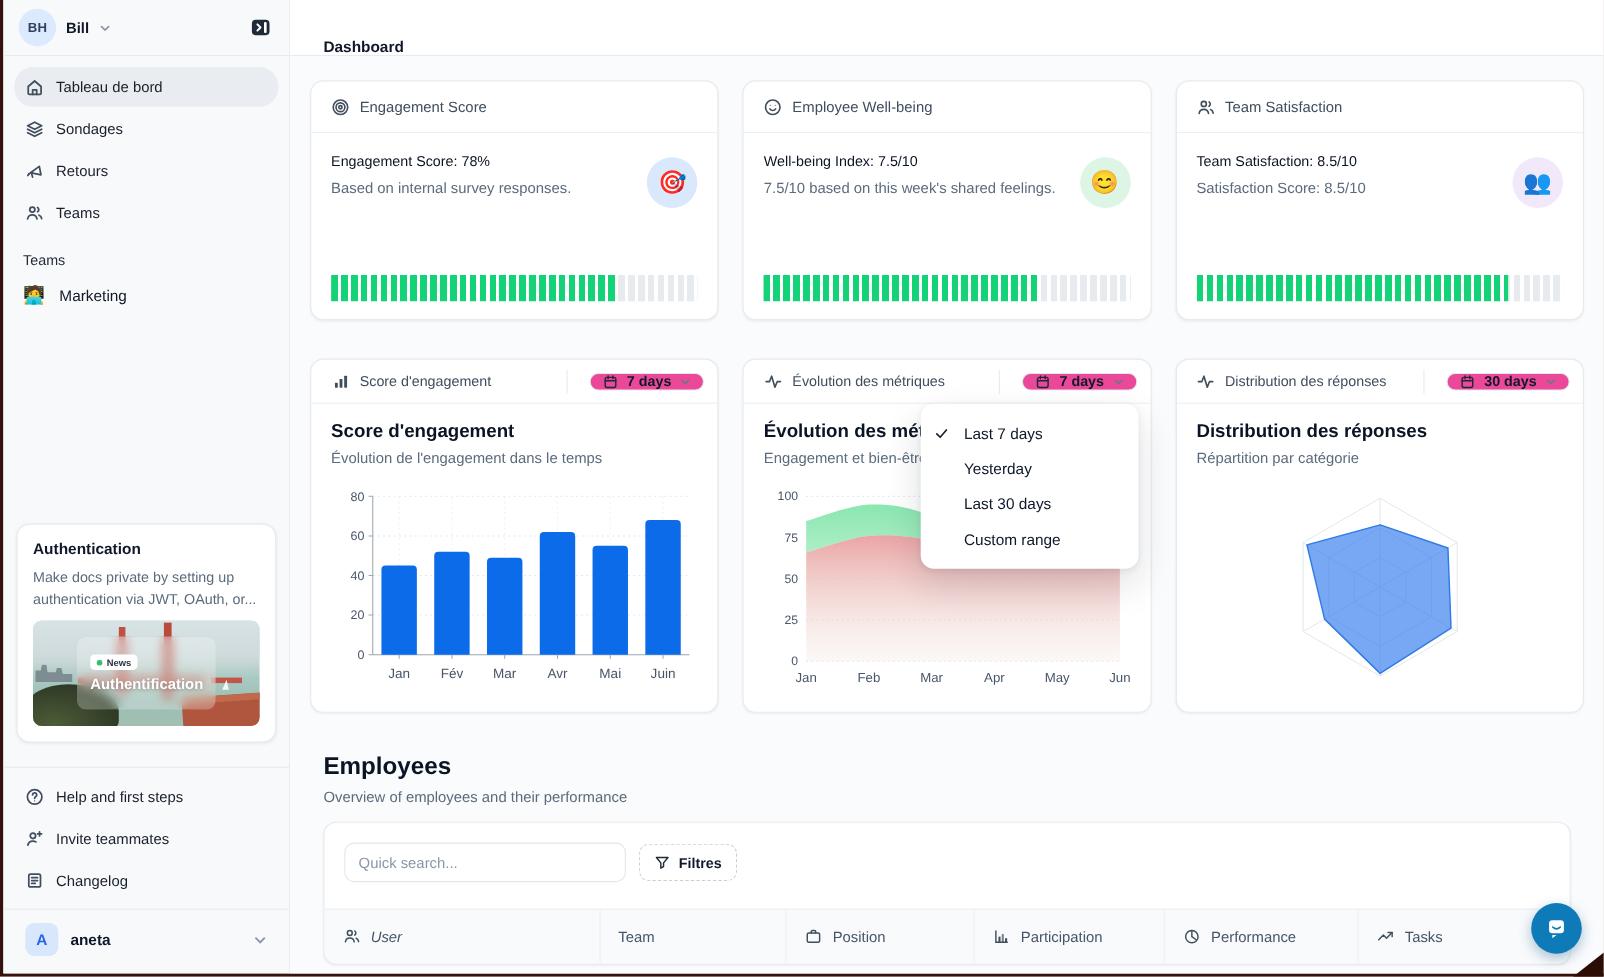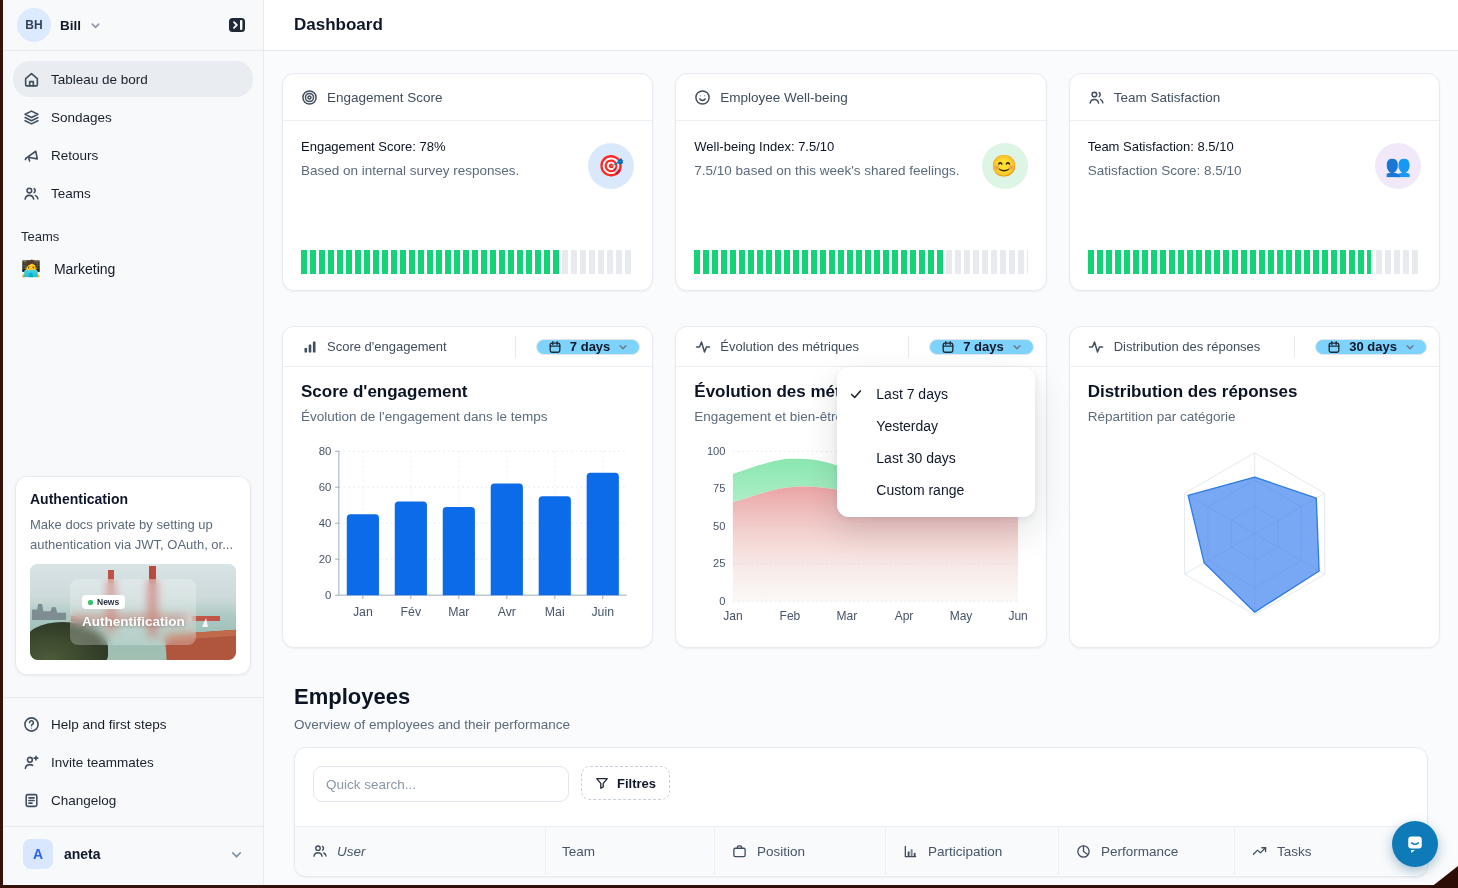--- a/index.html
+++ b/index.html
@@ -53,22 +53,22 @@
   .sb-footer{padding:10px 10px 0;}
   .sb-footer .nav-item{font-size:13.5px;}
   .ws-row{display:flex;align-items:center;gap:11px;margin:6px 10px 10px;padding:6px 10px;border-radius:8px;cursor:pointer;}
   .ws-avatar{width:30px;height:30px;border-radius:8px;background:#d8e7fb;color:#2563eb;font-weight:700;font-size:14px;
     display:flex;align-items:center;justify-content:center;flex:none;}
   .ws-name{font-size:14px;font-weight:700;color:#0f172a;}
   .ws-row .chev{margin-left:auto;}
 
   
   .main{flex:1;display:flex;flex-direction:column;min-width:0;background:#fff;}
-  .topbar{height:50px;flex:none;border-bottom:1px solid #e8eaef;display:flex;align-items:center;padding:0 30px;
-    font-size:17px;font-weight:600;color:#0f172a;background:#fff;}
+  .topbar{height:50px;flex:none;border-bottom:1px solid #e8eaef;display:flex;align-items:flex-end;padding:0 30px;
+    font-size:14px;font-weight:600;color:#0f172a;background:#fff;}
   .content{flex:1;background:#fafbfc;padding:22px 18px 0;overflow:hidden;position:relative;}
   .cards-row{display:flex;gap:22px;}
   .card{background:#fff;border:1px solid #e7eaee;border-radius:12px;box-shadow:0 1px 2px rgba(16,24,40,.05);flex:1;min-width:0;position:relative;}
   .stat-card{height:218px;display:flex;flex-direction:column;box-sizing:border-box;}
   .card-head{height:47px;flex:none;display:flex;align-items:center;gap:9px;padding:0 18px;border-bottom:1px solid #eceff3;
     font-size:13.5px;font-weight:500;color:#3f4d5e;box-sizing:border-box;}
   .stat-body{flex:1;display:flex;flex-direction:column;padding:18px 18px 16px;position:relative;box-sizing:border-box;}
   .stat-title{font-size:13px;font-weight:400;color:#0b1424;margin-bottom:9px;}
   .stat-sub{font-size:13.5px;color:#5b6b7c;}
   .stat-emoji{position:absolute;right:18px;top:22px;width:46px;height:46px;border-radius:50%;
@@ -78,38 +78,38 @@
     background:repeating-linear-gradient(90deg,#e7eaee 0 6px,transparent 6px 9px);}
   .seg i{position:absolute;left:0;top:0;bottom:0;display:block;
     background:repeating-linear-gradient(90deg,#14d377 0 6px,transparent 6px 9px);}
 
   .charts-row{margin-top:35px;}
   .chart-card{height:322px;box-sizing:border-box;display:flex;flex-direction:column;}
   .chart-head{height:40px;flex:none;display:flex;align-items:center;gap:9px;padding:0 12px 0 18px;border-bottom:1px solid #eceff3;
     font-size:13px;font-weight:500;color:#3f4d5e;box-sizing:border-box;}
   .vdiv{width:1px;height:22px;background:#e7eaee;margin-left:auto;}
   .range-btn{display:flex;align-items:center;gap:8px;border:1px solid #e2e7ed;border-radius:10px;height:16px;padding:0 11px;
-    font-size:13px;font-weight:600;color:#0f172a;background:#7dd3fc;cursor:pointer;margin-left:11px;font-family:inherit;}
+    font-size:13px;font-weight:600;color:#0f172a;background:#ec4899;cursor:pointer;margin-left:11px;font-family:inherit;}
   .chart-body{flex:1;padding:15px 18px 6px;box-sizing:border-box;display:flex;flex-direction:column;min-height:0;}
   .cc-title{font-size:17px;font-weight:700;color:#0b1424;}
   .cc-sub{font-size:13.5px;color:#5b6b7c;margin-top:7px;}
   .chart-box{flex:1;min-height:0;margin-top:6px;}
   .chart-box svg{display:block;width:100%;height:100%;}
 
   .menu{position:absolute;top:40px;left:161px;width:198px;background:#fff;border-radius:12px;z-index:40;
     box-shadow:0 14px 34px rgba(15,23,42,.13),0 2px 6px rgba(15,23,42,.07);padding:11px 0;}
   .menu-item{display:flex;align-items:center;height:32px;padding:0 12px;font-size:14px;color:#0f172a;cursor:pointer;}
   .menu-check{width:27px;display:flex;align-items:center;flex:none;color:#1c2430;}
 
   .emp-head{margin:36px 12px 0;}
   .emp-title{font-size:22px;font-weight:700;color:#0b1424;}
   .emp-sub{font-size:13.5px;color:#5b6b7c;margin-top:7px;}
   .emp-card{margin:15px 12px 0 12px;background:#fff;border:1px solid #e7eaee;border-radius:12px;box-shadow:0 1px 2px rgba(16,24,40,.05);
     height:128px;overflow:hidden;}
-  .emp-toolbar{display:flex;gap:12px;padding:18px 18px 0;}
+  .emp-toolbar{display:flex;align-items:center;gap:12px;padding:18px 18px 0;}
   .search-input{width:230px;height:34px;border:1px solid #e2e7ed;border-radius:9px;padding:0 12px;font-size:13.5px;color:#0f172a;
     font-family:inherit;background:#fff;outline:none;}
   .search-input::placeholder{color:#8a97a6;}
   .filter-btn{display:flex;align-items:center;gap:8px;height:34px;padding:0 13px;border:1px dashed #c7d0da;border-radius:9px;
     background:#fff;font-size:13px;font-weight:600;color:#0f172a;cursor:pointer;font-family:inherit;}
   .thead{display:flex;border-top:1px solid #eceff3;background:#f8fafc;margin-top:24px;}
   .th{display:flex;align-items:center;gap:9px;height:48px;padding:0 16px;font-size:13.5px;color:#475569;font-weight:500;
     border-left:1px solid #eceff3;box-sizing:border-box;flex:none;}
   .th:first-child{border-left:none;font-style:italic;}
   .th-user{width:250px;} .th-team{width:169px;} .th-pos{width:171px;} .th-part{width:173px;} .th-perf{width:176px;} .th-tasks{flex:1;}

